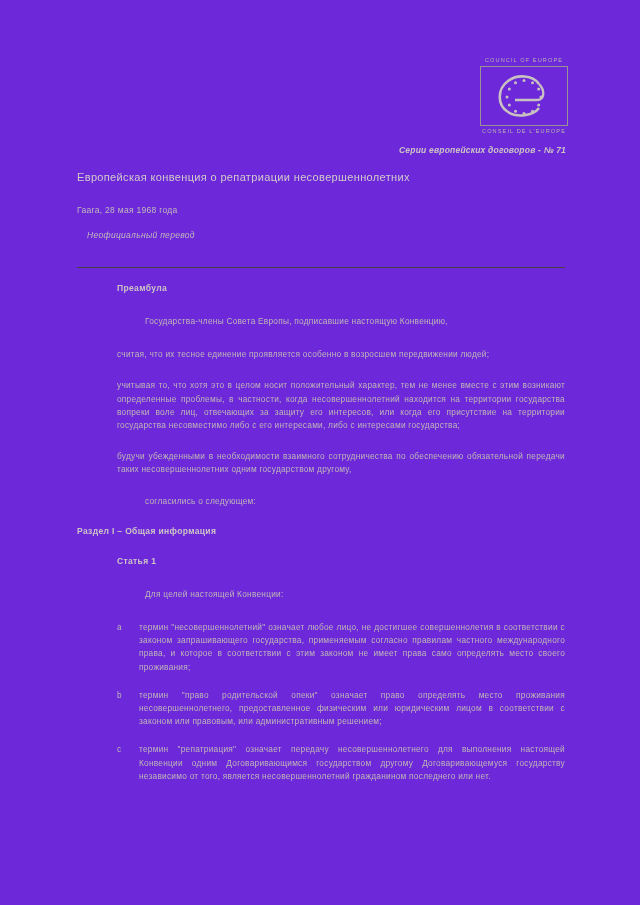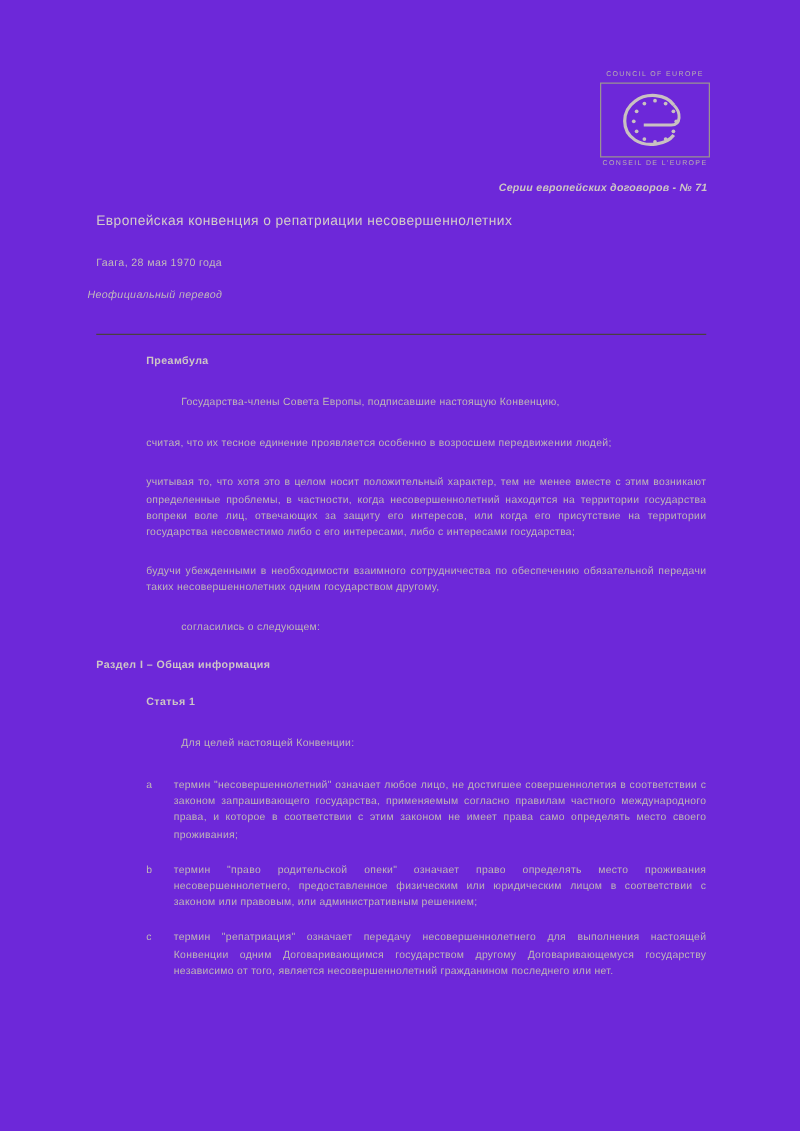--- a/index.html
+++ b/index.html
@@ -78,21 +78,21 @@
   .doc-place-date {
     position: absolute;
     left: 77px;
     top: 205px;
     font-size: 8.5px;
     color: #c2baba;
     letter-spacing: 0.3px;
   }
   .doc-translation-note {
     position: absolute;
-    left: 70px;
+    left: 87px;
     top: 230px;
     font-size: 8.5px;
     font-style: italic;
     color: #c2baba;
     letter-spacing: 0.3px;
   }
 
   .rule {
     position: absolute;
     left: 77px;
@@ -198,21 +198,21 @@
           <circle cx="34.5" cy="15.8" r="1.5"></circle>
         </g>
       </svg>
     </div>
     <div class="logo-caption">CONSEIL DE L'EUROPE</div>
   </div>
 
   <div class="series-line">Серии европейских договоров - № 71</div>
 
   <div class="doc-title">Европейская конвенция о репатриации несовершеннолетних</div>
-  <div class="doc-place-date">Гаага, 28 мая 1970 года</div>
+  <div class="doc-place-date">Гаага, 28 мая 1968 года</div>
   <div class="doc-translation-note">Неофициальный перевод</div>
 
   <div class="rule"></div>
 
   <div class="body-wrap">
 
     <div class="h-sub">Преамбула</div>
     <div class="sp-22"></div>
 
     <p class="para nojust">Государства-члены Совета Европы, подписавшие настоящую Конвенцию,</p>

